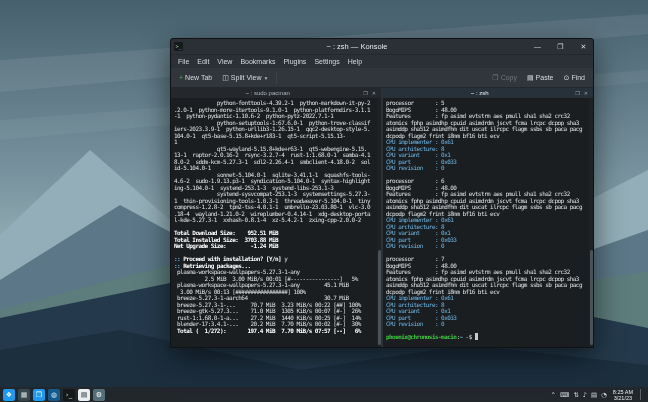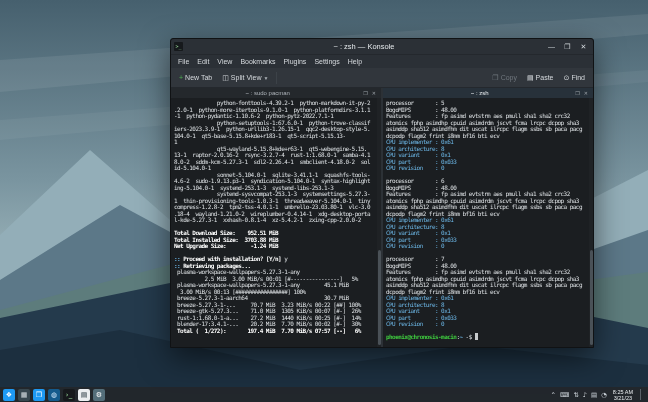--- a/index.html
+++ b/index.html
@@ -11,21 +11,21 @@
   .wallpaper{position:absolute;inset:0;}
   .wallpaper svg{display:block;}
   
   .window{
     position:absolute;left:170px;top:38px;width:422px;height:308px;
     background:#1b1e21;border:1px solid #101214;border-radius:3px 3px 0 0;
     box-shadow:0 10px 30px rgba(0,0,0,.55);
     display:flex;flex-direction:column;z-index:2;
   }
   .titlebar{height:15px;background:#2b3036;display:flex;align-items:center;
-    padding:0 3px;gap:3px;color:#dfe3e6;border-radius:3px 3px 0 0;}
+    padding:0 3px;gap:10px;color:#dfe3e6;border-radius:3px 3px 0 0;}
   .app-mini-icon{width:9px;height:9px;background:#16191c;border-radius:1px;
     color:#9fe29f;font-size:5px;line-height:9px;text-align:center;font-family:"DejaVu Sans Mono",monospace;}
   .tb-title{flex:1;text-align:center;font-size:7.5px;color:#e3e7ea;}
   .win-ctl{width:13px;text-align:center;font-size:7px;color:#cfd4d8;cursor:default;}
   .menubar{height:13px;background:#2b3036;border-top:1px solid #24282d;
     display:flex;align-items:center;padding:0 3px;font-size:7px;color:#d6dade;}
   .menu-item{padding:0 4px;}
   .toolbar{height:19px;background:#31363c;display:flex;align-items:center;gap:2px;
     padding:0 4px;font-size:7px;color:#d6dade;border-bottom:1px solid #24282d;}
   .tb-btn{display:flex;align-items:center;gap:2px;padding:1px 4px;border-radius:2px;}

